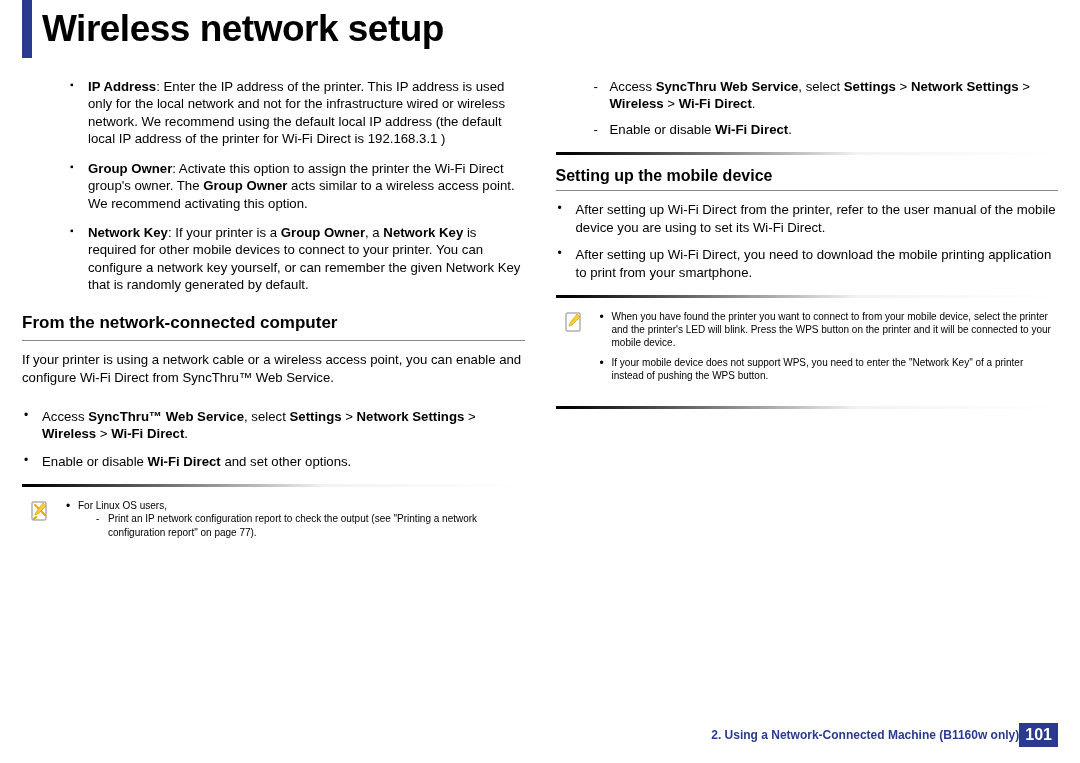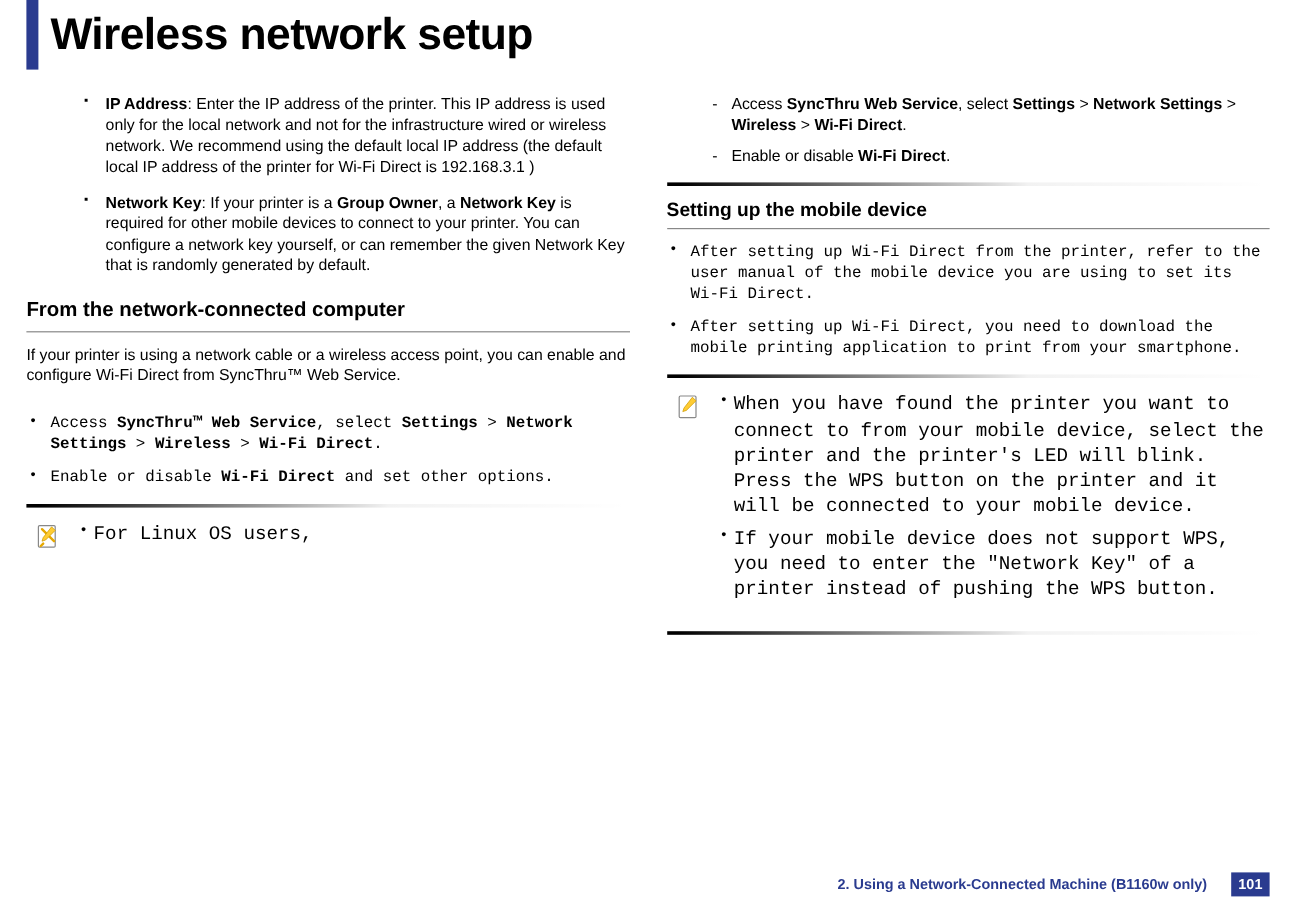--- a/index.html
+++ b/index.html
@@ -6,39 +6,39 @@
   html, body { width: 1080px; height: 763px; font-family: "Segoe UI", Arial, sans-serif; background: #fff; color: #000; }
   .page { position: relative; width: 1080px; height: 763px; padding: 0 22px 0 22px; }
   .title-bar { display: flex; align-items: center; margin-bottom: 20px; }
   .title-block { width: 10px; height: 58px; background: #2a3b8f; margin-right: 10px; }
   .page-title { font-size: 37px; font-weight: 700; letter-spacing: -0.5px; }
   .columns { display: flex; gap: 31px; }
   .col { flex: 1; font-size: 13.2px; line-height: 1.32; }
   ul.square { list-style: none; padding-left: 0; }
   ul.square > li { position: relative; padding-left: 26px; margin-bottom: 12px; margin-left: 40px; }
   ul.square > li::before { content: "▪"; position: absolute; left: 8px; top: 0; font-size: 10px; }
-  ul.bullet { list-style: none; padding-left: 0; font-family: Liberation Mono, monospace; }
+  ul.bullet { list-style: none; padding-left: 0; }
   ul.bullet > li { position: relative; padding-left: 24px; margin-bottom: 10px; }
   ul.bullet > li::before { content: "•"; position: absolute; left: 6px; top: 0; font-size: 12px; }
   ul.dash { list-style: none; padding-left: 0; }
   ul.dash > li { position: relative; padding-left: 24px; margin-bottom: 8px; }
   ul.dash > li::before { content: "-"; position: absolute; left: 8px; top: 0; }
   .bold { font-weight: 700; }
   .sub-h3 { font-size: 17px; font-weight: 700; margin-top: 18px; margin-bottom: 6px; }
   .sub-h2 { font-size: 16px; font-weight: 700; margin-top: 10px; margin-bottom: 4px; }
   .hr-thin { border: none; border-top: 1px solid #888; margin-bottom: 10px; }
   .hr-grad { height: 3px; background: linear-gradient(to right,#000 0%,#000 2%,rgba(0,0,0,0.05) 60%,rgba(0,0,0,0) 100%); border: none; margin: 14px 0 8px 0; }
   .hr-grad.tight { margin-top: 6px; }
-  .note-box { display: flex; gap: 10px; padding: 4px 4px 4px 8px; font-size: 16px; }
+  .note-box { display: flex; gap: 10px; padding: 4px 4px 4px 8px; font-size: 10px; }
   .note-icon { width: 20px; height: 24px; flex-shrink: 0; }
   .note-icon svg { width: 20px; height: 24px; }
   .note-content ul.bullet > li { margin-bottom: 6px; padding-left: 18px; }
   .note-content ul.dash > li { margin-bottom: 4px; padding-left: 20px; margin-left: 10px;}
-  .footer { position: absolute; bottom: 16px; right: 22px; display: flex; align-items: center; gap: 20px; font-size: 12px; font-weight: 700; color: #2a3b8f; }
-  .page-num { background: #2a3b8f; color: #fff; padding: 3px 6px; font-size: 12px; }
+  .footer { position: absolute; bottom: 16px; right: 22px; display: flex; align-items: center; gap: 0; font-size: 12px; font-weight: 700; color: #2a3b8f; }
+  .page-num { background: #2a3b8f; color: #fff; padding: 3px 6px; font-size: 16px; }
   .para { margin-bottom: 22px; }
   .col ul.bullet.main > li { margin-left: 0; padding-left: 20px; }
   .col ul.bullet.main > li::before { left: 2px; }
   .right-top ul.dash > li { margin-left: 30px; }
   .right-top { margin-bottom: 6px; }
 </style>
 </head>
 <body>
 
 <div class="page">
@@ -48,20 +48,23 @@
     <h1 class="page-title">Wireless network setup</h1>
   </div>
 
   <div class="columns">
 
     <div class="col">
 
       <ul class="square">
         <li>
           <span class="bold">IP Address</span><span>: Enter the IP address of the printer. This IP address is used only for the local network and not for the infrastructure wired or wireless network. We recommend using the default local IP address (the default local IP address of the printer for Wi-Fi Direct is 192.168.3.1 )</span>
+        </li>
+        <li>
+          <span class="bold">Group Owner</span><span>: Activate this option to assign the printer the Wi-Fi Direct group's owner. The </span><span class="bold">Group Owner</span><span> acts similar to a wireless access point. We recommend activating this option.</span>
         </li>
         <li>
           <span class="bold">Network Key</span><span>: If your printer is a </span><span class="bold">Group Owner</span><span>, a </span><span class="bold">Network Key</span><span> is required for other mobile devices to connect to your printer. You can configure a network key yourself, or can remember the given Network Key that is randomly generated by default.</span>
         </li>
       </ul>
 
       <h3 class="sub-h3">From the network-connected computer</h3>
       <hr class="hr-thin">
       <p class="para">If your printer is using a network cable or a wireless access point, you can enable and configure Wi-Fi Direct from SyncThru™ Web Service.</p>
 
@@ -79,20 +82,23 @@
         <div class="note-icon">
           <svg viewBox="0 0 20 24">
               <rect x="2" y="3" width="14" height="18" rx="1" fill="#fff" stroke="#888" stroke-width="1"></rect>
               <path d="M5 6 L15 16 M6 18 L4 20" stroke="#e6a800" stroke-width="2" stroke-linecap="round"></path>
               <path d="M13 4 L16 7 L8 15 L5 16 L6 13 Z" fill="#ffcc33" stroke="#cc9900" stroke-width="0.6"></path>
             </svg>
         </div>
         <div class="note-content">
           <ul class="bullet">
             <li><span>For Linux OS users,</span>
+              <ul class="dash">
+                <li><span>Print an IP network configuration report to check the output (see "Printing a network configuration report" on page 77).</span></li>
+              </ul>
             </li>
           </ul>
         </div>
       </div>
       <hr class="hr-grad tight" style="visibility:hidden">
     </div>
 
     <div class="col">
 
       <div class="right-top">

